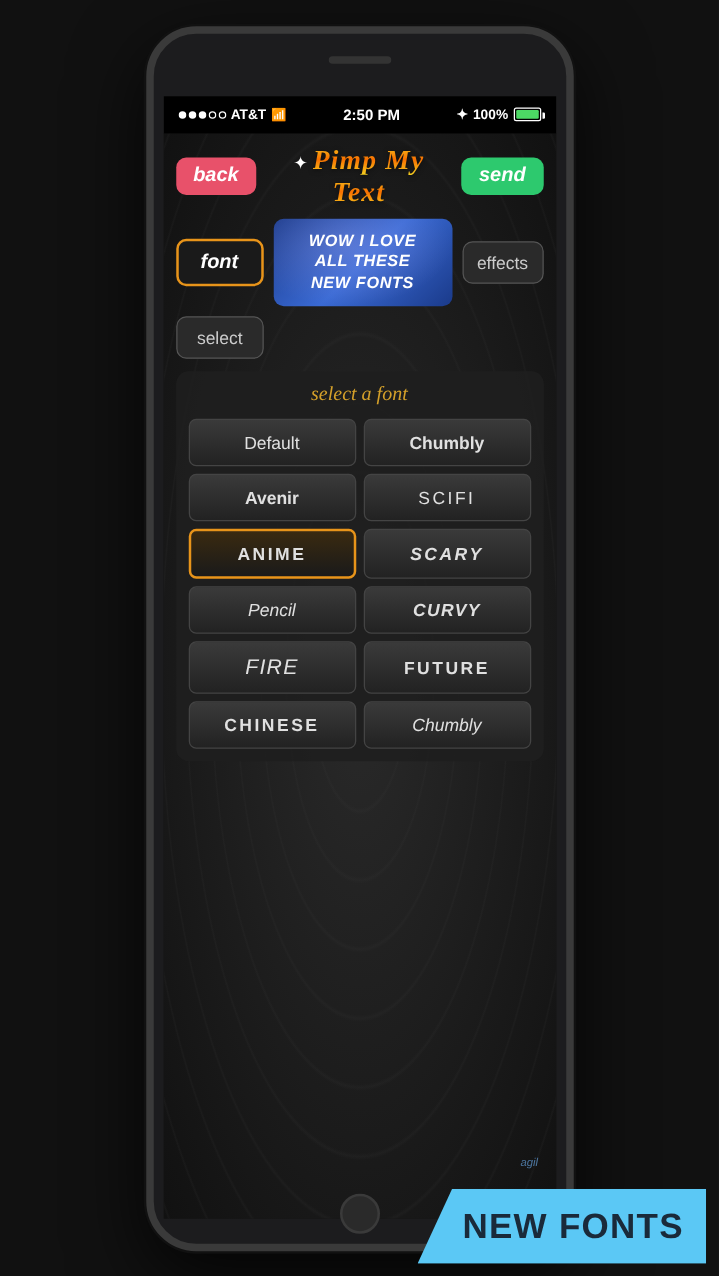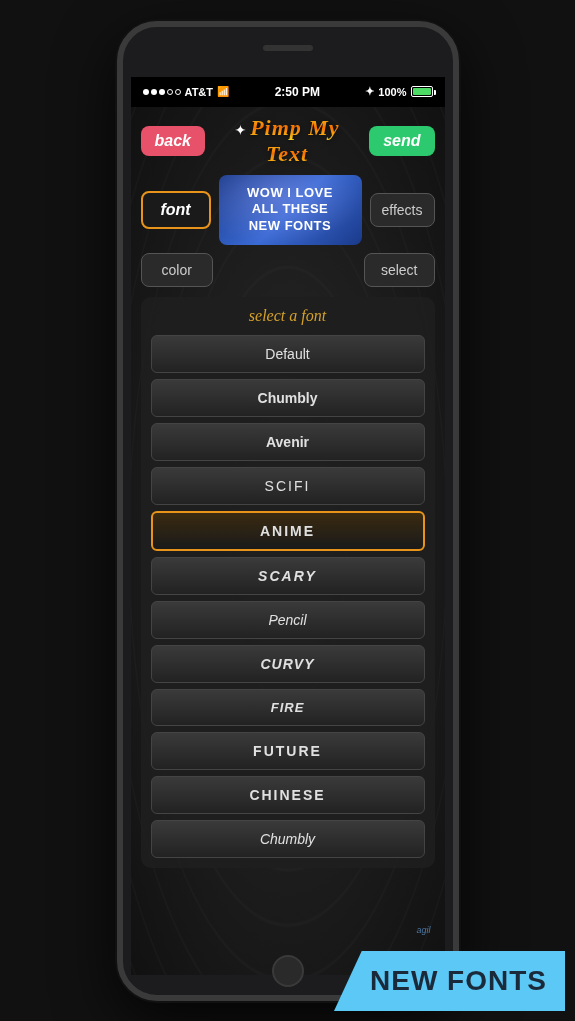--- a/index.html
+++ b/index.html
@@ -212,20 +212,21 @@
       position: absolute;
       inset: 0;
       background: radial-gradient(ellipse at 40% 30%, rgba(180,180,255,0.3) 0%, transparent 70%);
     }
 
     .preview-text {
       color: #fff;
       font-size: 13px;
       font-weight: 700;
       line-height: 1.3;
+      font-style: italic;
       letter-spacing: 0.5px;
       position: relative;
       z-index: 1;
       text-transform: uppercase;
     }
 
     .btn-effects {
       background: #2a2a2a;
       border: 1.5px solid #555;
       border-radius: 8px;
@@ -280,21 +281,21 @@
       text-align: center;
       color: #d4a02a;
       font-size: 16px;
       margin-bottom: 10px;
       font-style: italic;
       font-family: Georgia, serif;
     }
 
     .font-grid {
       display: grid;
-      grid-template-columns: 1fr;
+      grid-template-columns: 1fr 1fr;
       gap: 6px;
     }
 
     .font-btn {
       background: linear-gradient(180deg, #3a3a3a, #222);
       border: 1.5px solid #444;
       border-radius: 6px;
       color: #e0e0e0;
       font-size: 14px;
       padding: 10px 8px;
@@ -303,21 +304,21 @@
       transition: border-color 0.15s;
     }
 
     .font-btn.selected {
       border: 2px solid #e8941a;
       background: linear-gradient(180deg, #3a2a10, #1a1a1a);
     }
 
     .font-btn.bold-style { font-weight: 900; }
     .font-btn.italic-style { font-style: italic; }
-    .font-btn.fire-style { font-style: italic; font-weight: 700; font-size: 13px; letter-spacing: 1px; }
+    .font-btn.fire-style { font-style: italic; font-weight: 400; font-size: 17px; letter-spacing: 1px; }
     .font-btn.curvy-style { font-style: italic; font-weight: 700; letter-spacing: 1px; }
     .font-btn.scary-style { font-style: italic; letter-spacing: 2px; font-weight: 700; }
     .font-btn.chinese-style { font-weight: 700; letter-spacing: 2px; }
 
     
     .phone-speaker {
       position: absolute;
       top: 18px;
       left: 50%;
       transform: translateX(-50%);
@@ -414,21 +415,20 @@
 
         <div class="preview-row">
           <button class="btn-font">font</button>
           <div class="preview-box">
             <div class="preview-text">WOW I LOVE<br>ALL THESE<br>NEW FONTS</div>
           </div>
           <button class="btn-effects">effects</button>
         </div>
 
         <div class="tool-row">
-          <button class="btn-color">color</button>
           <button class="btn-backgnd">select</button>
         </div>
 
         <div class="font-select-area">
           <div class="font-select-title">select a font</div>
           <div class="font-grid">
 
             <button class="font-btn">Default</button>
             <button class="font-btn bold-style">Chumbly</button>
 

